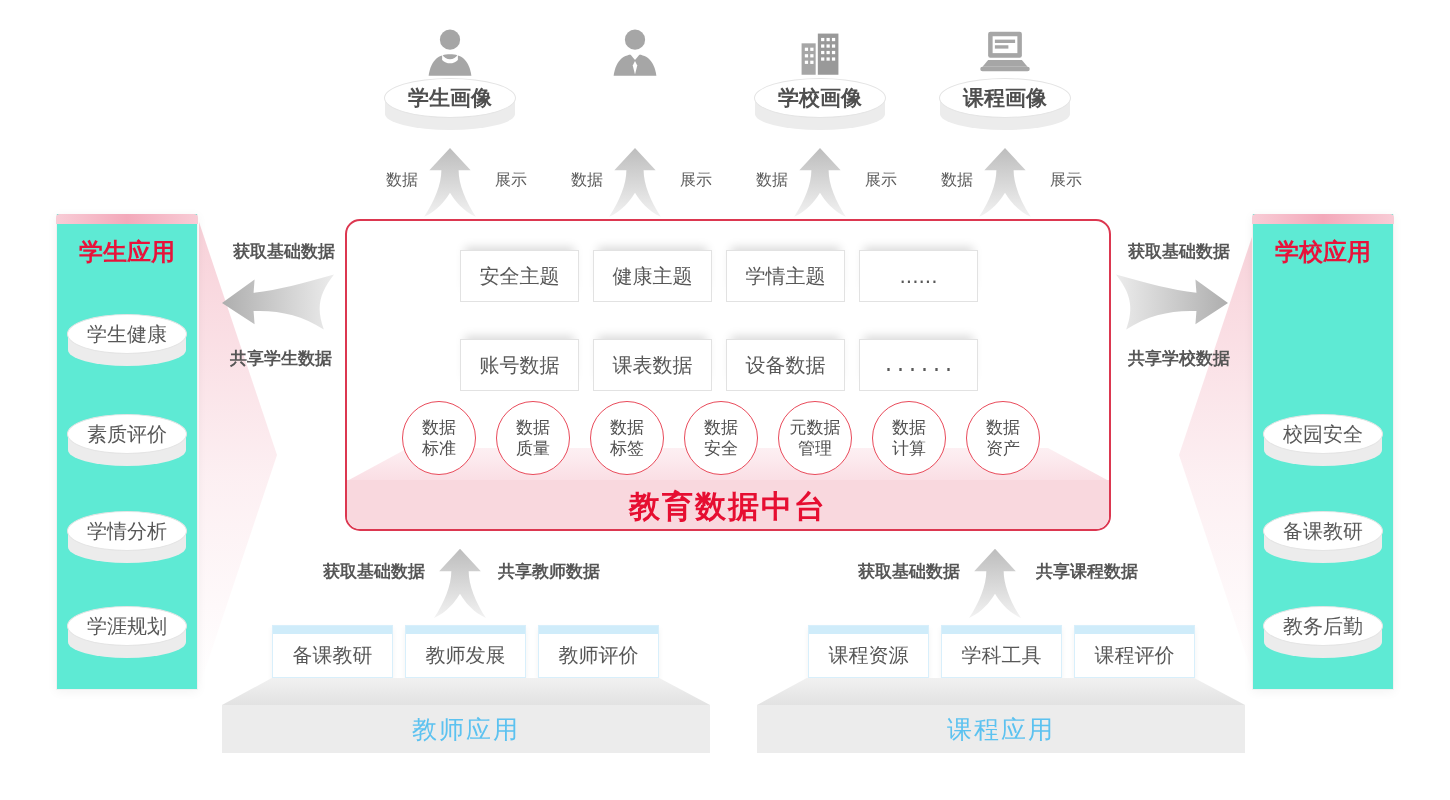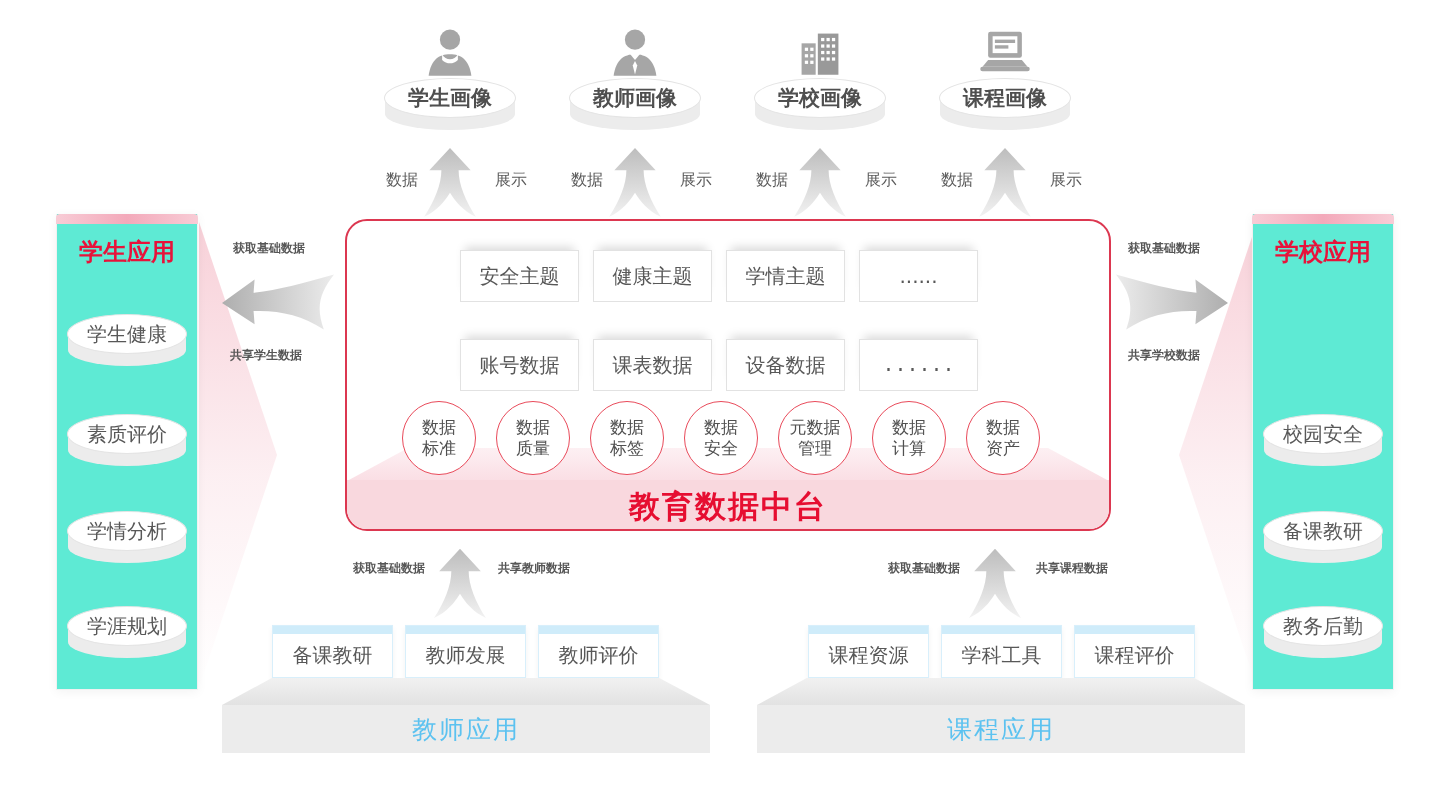--- a/index.html
+++ b/index.html
@@ -1,21 +1,21 @@
 <!DOCTYPE html>
 <html><head>
 <meta charset="utf-8">
 <style>
   * { margin:0; padding:0; box-sizing:border-box; }
   html,body { background:#fff; }
   body { font-family:"DejaVu Sans","Liberation Sans",sans-serif; }
   .stage { position:relative; width:1450px; height:800px; background:#fff; overflow:hidden; }
 
   
-  .lbl { position:absolute; font-size:12px; font-weight:600; color:#565656; white-space:nowrap; }
+  .lbl { position:absolute; font-size:17px; font-weight:600; color:#565656; white-space:nowrap; }
   .flowword { position:absolute; font-size:16px; font-weight:500; color:#5a5a5a; }
 
   
   .cylinder { position:absolute; }
   .cyl-body { position:absolute; left:1px; right:1px; top:20px; height:32px; background:#ececec;
               border-radius:0 0 50% 50% / 0 0 16px 16px; }
   .cyl-top  { position:absolute; left:0; right:0; top:0; height:40px; background:#fff;
               border:1px solid #e4e4e4; border-radius:50%; display:flex; align-items:center;
               justify-content:center; font-size:20px; color:#585858; }
   .cyl-top.bold { font-weight:600; font-size:21px; color:#4f4f4f; }
@@ -43,21 +43,21 @@
              background:linear-gradient(to bottom,rgba(244,184,196,.65),rgba(249,216,223,.40) 55%,rgba(255,255,255,0)); }
   .wedge.r { left:1179px; clip-path:polygon(100% 0,0 50%,100% 100%);
              background:linear-gradient(to bottom,rgba(244,184,196,.65),rgba(249,216,223,.40) 55%,rgba(255,255,255,0)); }
 
   
   .sidearrow { position:absolute; top:266px; width:112px; height:84px; }
   .sidearrow.flip { transform:scaleX(-1); }
 
   
   .centerbox { position:absolute; left:345px; top:219px; width:766px; height:312px;
-               background:#fff; border:2px solid #dc3750; border-radius:22px; overflow:hidden; }
+               background:#fff; border:2px solid #dc3750; border-radius:15px; overflow:hidden; }
   .cbox { position:absolute; width:119px; height:52px; background:#fff; border:1px solid #e2e2e2;
           display:flex; align-items:center; justify-content:center; font-size:20px; color:#585858;
           box-shadow:0 -8px 9px -5px rgba(0,0,0,.15); }
   .row-theme .cbox { top:29px; }
   .row-data  .cbox { top:118px;font-family:Liberation Mono, monospace; }
   .circle { position:absolute; top:180px; width:74px; height:74px; border-radius:50%;
             background:#fff; border:1.5px solid #e94a5a; z-index:2;
             display:flex; flex-direction:column; align-items:center; justify-content:center;
             font-size:17px; line-height:1.25; color:#505050; }
   .trap { position:absolute; left:0; right:0; top:227px; height:33px; z-index:1;
@@ -163,24 +163,20 @@
         <use href="#arrowUp"></use>
       </svg>
     <div class="flowword w-left">数据</div>
     <div class="flowword w-right">展示</div>
   </div>
 
   <div class="portrait" style="left:545px">
     <svg class="picon">
         <use href="#icoTeacher"></use>
       </svg>
-    <div class="cylinder">
-      <div class="cyl-body"></div>
-      <div class="cyl-top bold">教师画像</div>
-    </div>
     <svg class="uparrow">
         <use href="#arrowUp"></use>
       </svg>
     <div class="flowword w-left">数据</div>
     <div class="flowword w-right">展示</div>
   </div>
 
   <div class="portrait" style="left:730px">
     <svg class="picon">
         <use href="#icoSchool"></use>

